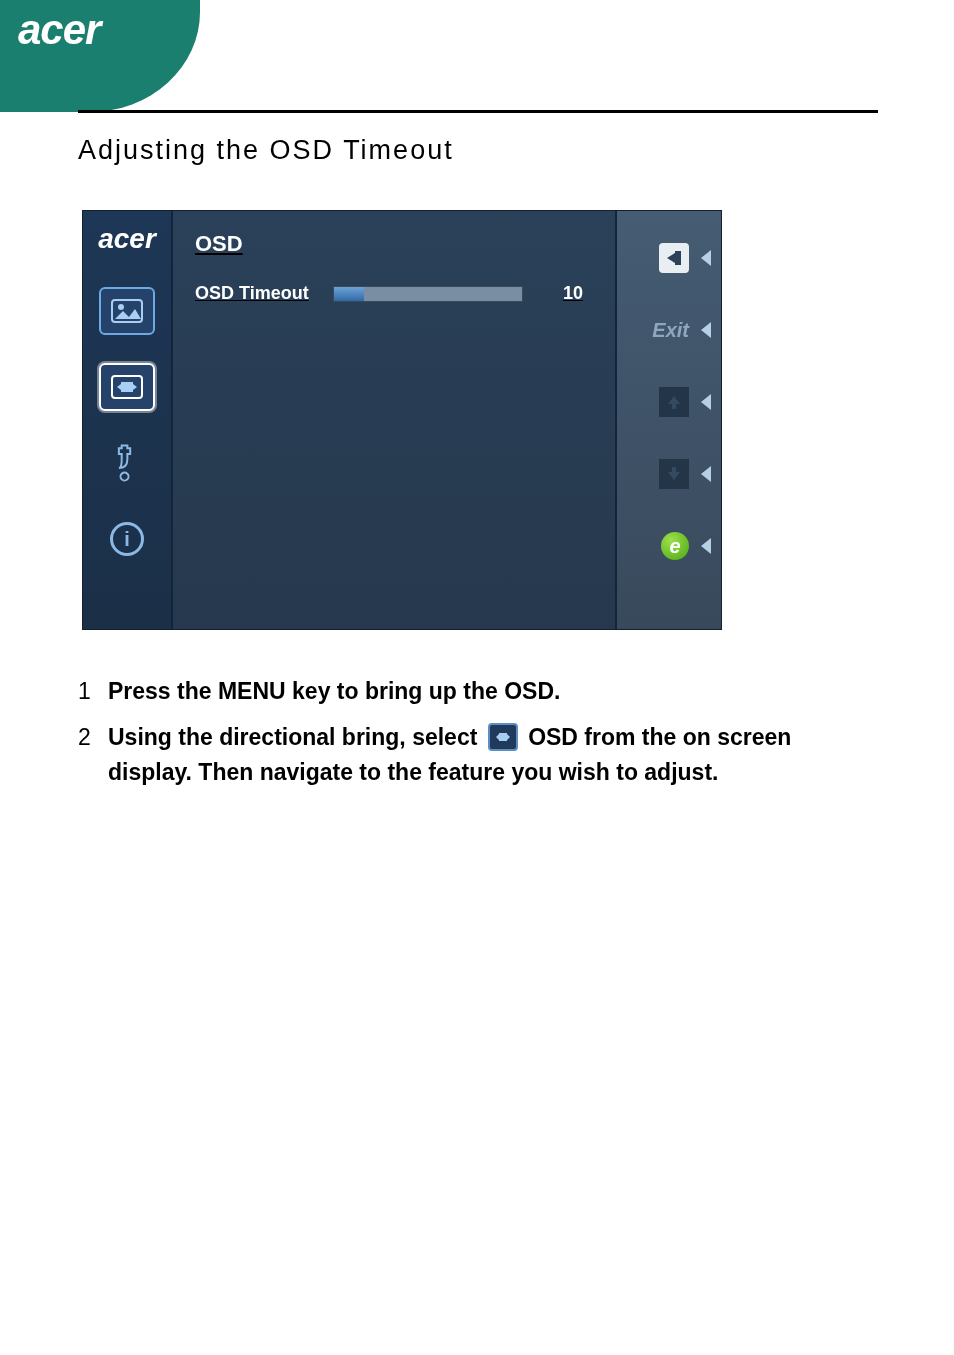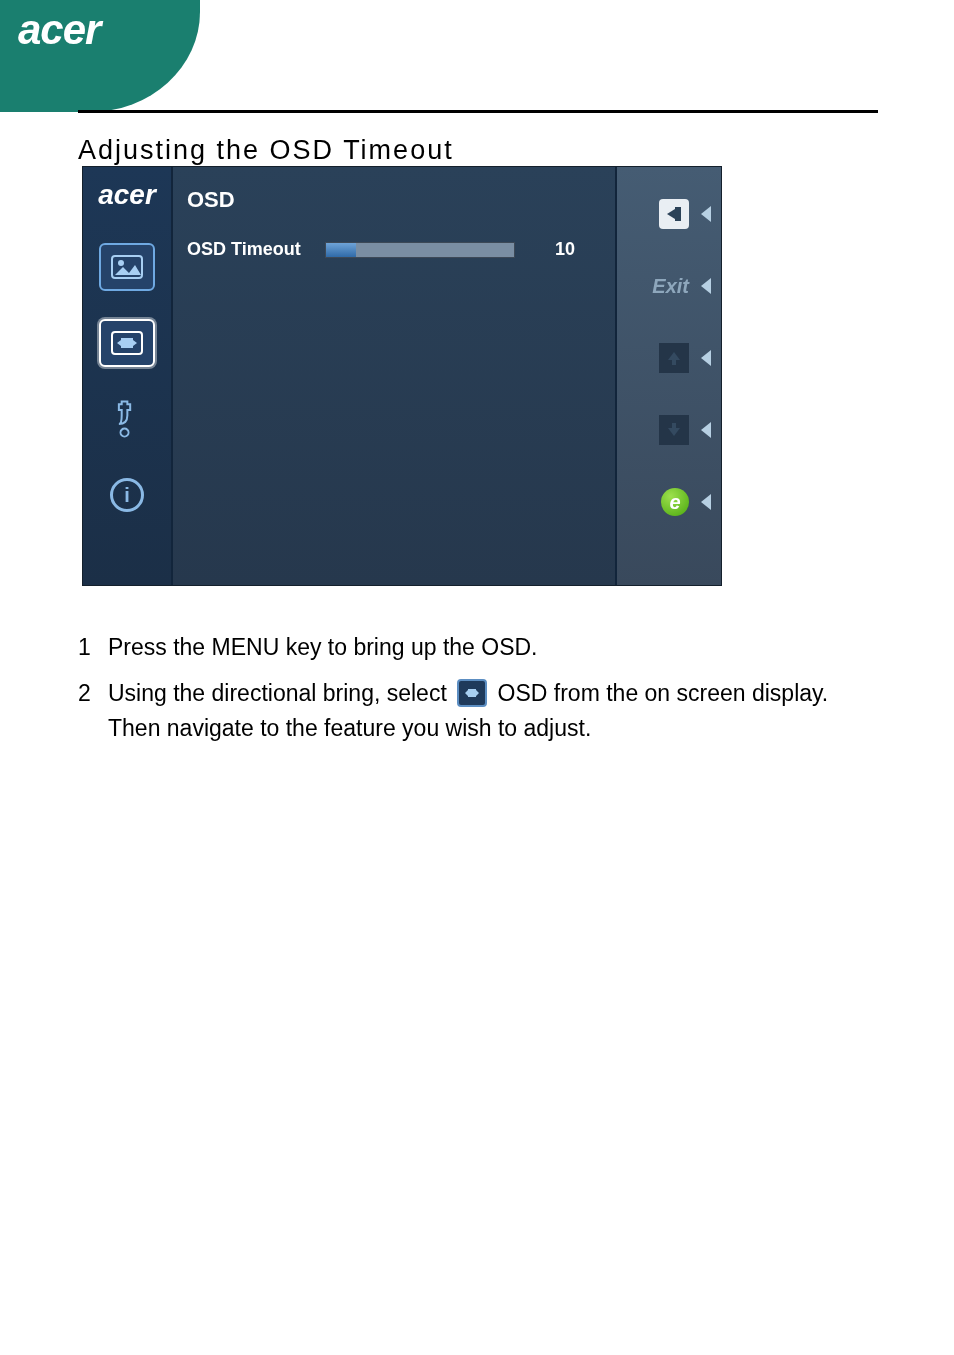--- a/index.html
+++ b/index.html
@@ -26,20 +26,21 @@
   
   .page{
     position:absolute; top:110px; left:78px; width:800px;
   }
   .rule{
     border:0; border-top:3px solid #000;
     margin-bottom:22px;
   }
   .section-title{
     font-size:27px; letter-spacing:2px; font-weight:400;
+    margin-bottom:44px;
   }
   
   .osd-wrap{
     width:640px; height:420px; margin-left:4px;
     background:linear-gradient(to bottom,#2a4159,#26384d);
     display:flex; border:1px solid #14202c;
     position:relative; margin-bottom:44px;
   }
   .osd-left{
     width:90px; height:100%;
@@ -63,22 +64,23 @@
     border-color:#fff; box-shadow:0 0 0 2px rgba(255,255,255,.4);
   }
   .tab-noborder{ border:none; background:none; }
   .plug-shape{ transform:rotate(-45deg); font-size:30px; color:#8ab9e5; }
   .info-circle{
     width:34px; height:34px; border:3px solid #8ab9e5; border-radius:50%;
     display:flex; align-items:center; justify-content:center;
     color:#8ab9e5; font-weight:bold; font-size:20px;
   }
   .osd-main{
-    flex:1; padding:20px 14px; position:relative;
+    flex:1; padding:20px 22px; position:relative;
     border-right:2px solid #12253b;
+    text-decoration:underline;
   }
   .osd-heading{
     color:#fff; font-weight:bold; font-size:22px; margin-bottom:26px;
   }
   .osd-row{ display:flex; align-items:center; gap:18px; }
   .osd-row-label{ color:#fff; font-weight:bold; font-size:18px; width:120px; }
   .bar-bg{
     width:190px; height:16px; background:#7a8ea3; position:relative;
     border:1px solid #3d4957;
   }
@@ -112,21 +114,21 @@
   .e-badge{
     width:28px; height:28px; border-radius:50%;
     background:radial-gradient(circle at 35% 30%, #9de04d, #4aa80e);
     color:#fff; font-style:italic; font-weight:bold; font-size:20px;
     display:flex; align-items:center; justify-content:center;
   }
   
   .steps{ font-size:23px; line-height:1.55; }
   .step{ display:flex; margin-bottom:10px; }
   .step-num{ width:30px; flex-shrink:0; }
-  .step-body{ flex:1; }
+  .step-body{ flex:1;font-weight:bold; }
   .inline-osd-icon{
     display:inline-flex; vertical-align:middle;
     width:30px; height:28px; border:2px solid #5c8ec2; border-radius:4px;
     background:#1f3a5b; color:#a7cff2; font-size:14px;
     align-items:center; justify-content:center;
     margin:0 4px; position:relative; top:-2px;
   }
 </style>
 </head>
 <body>

